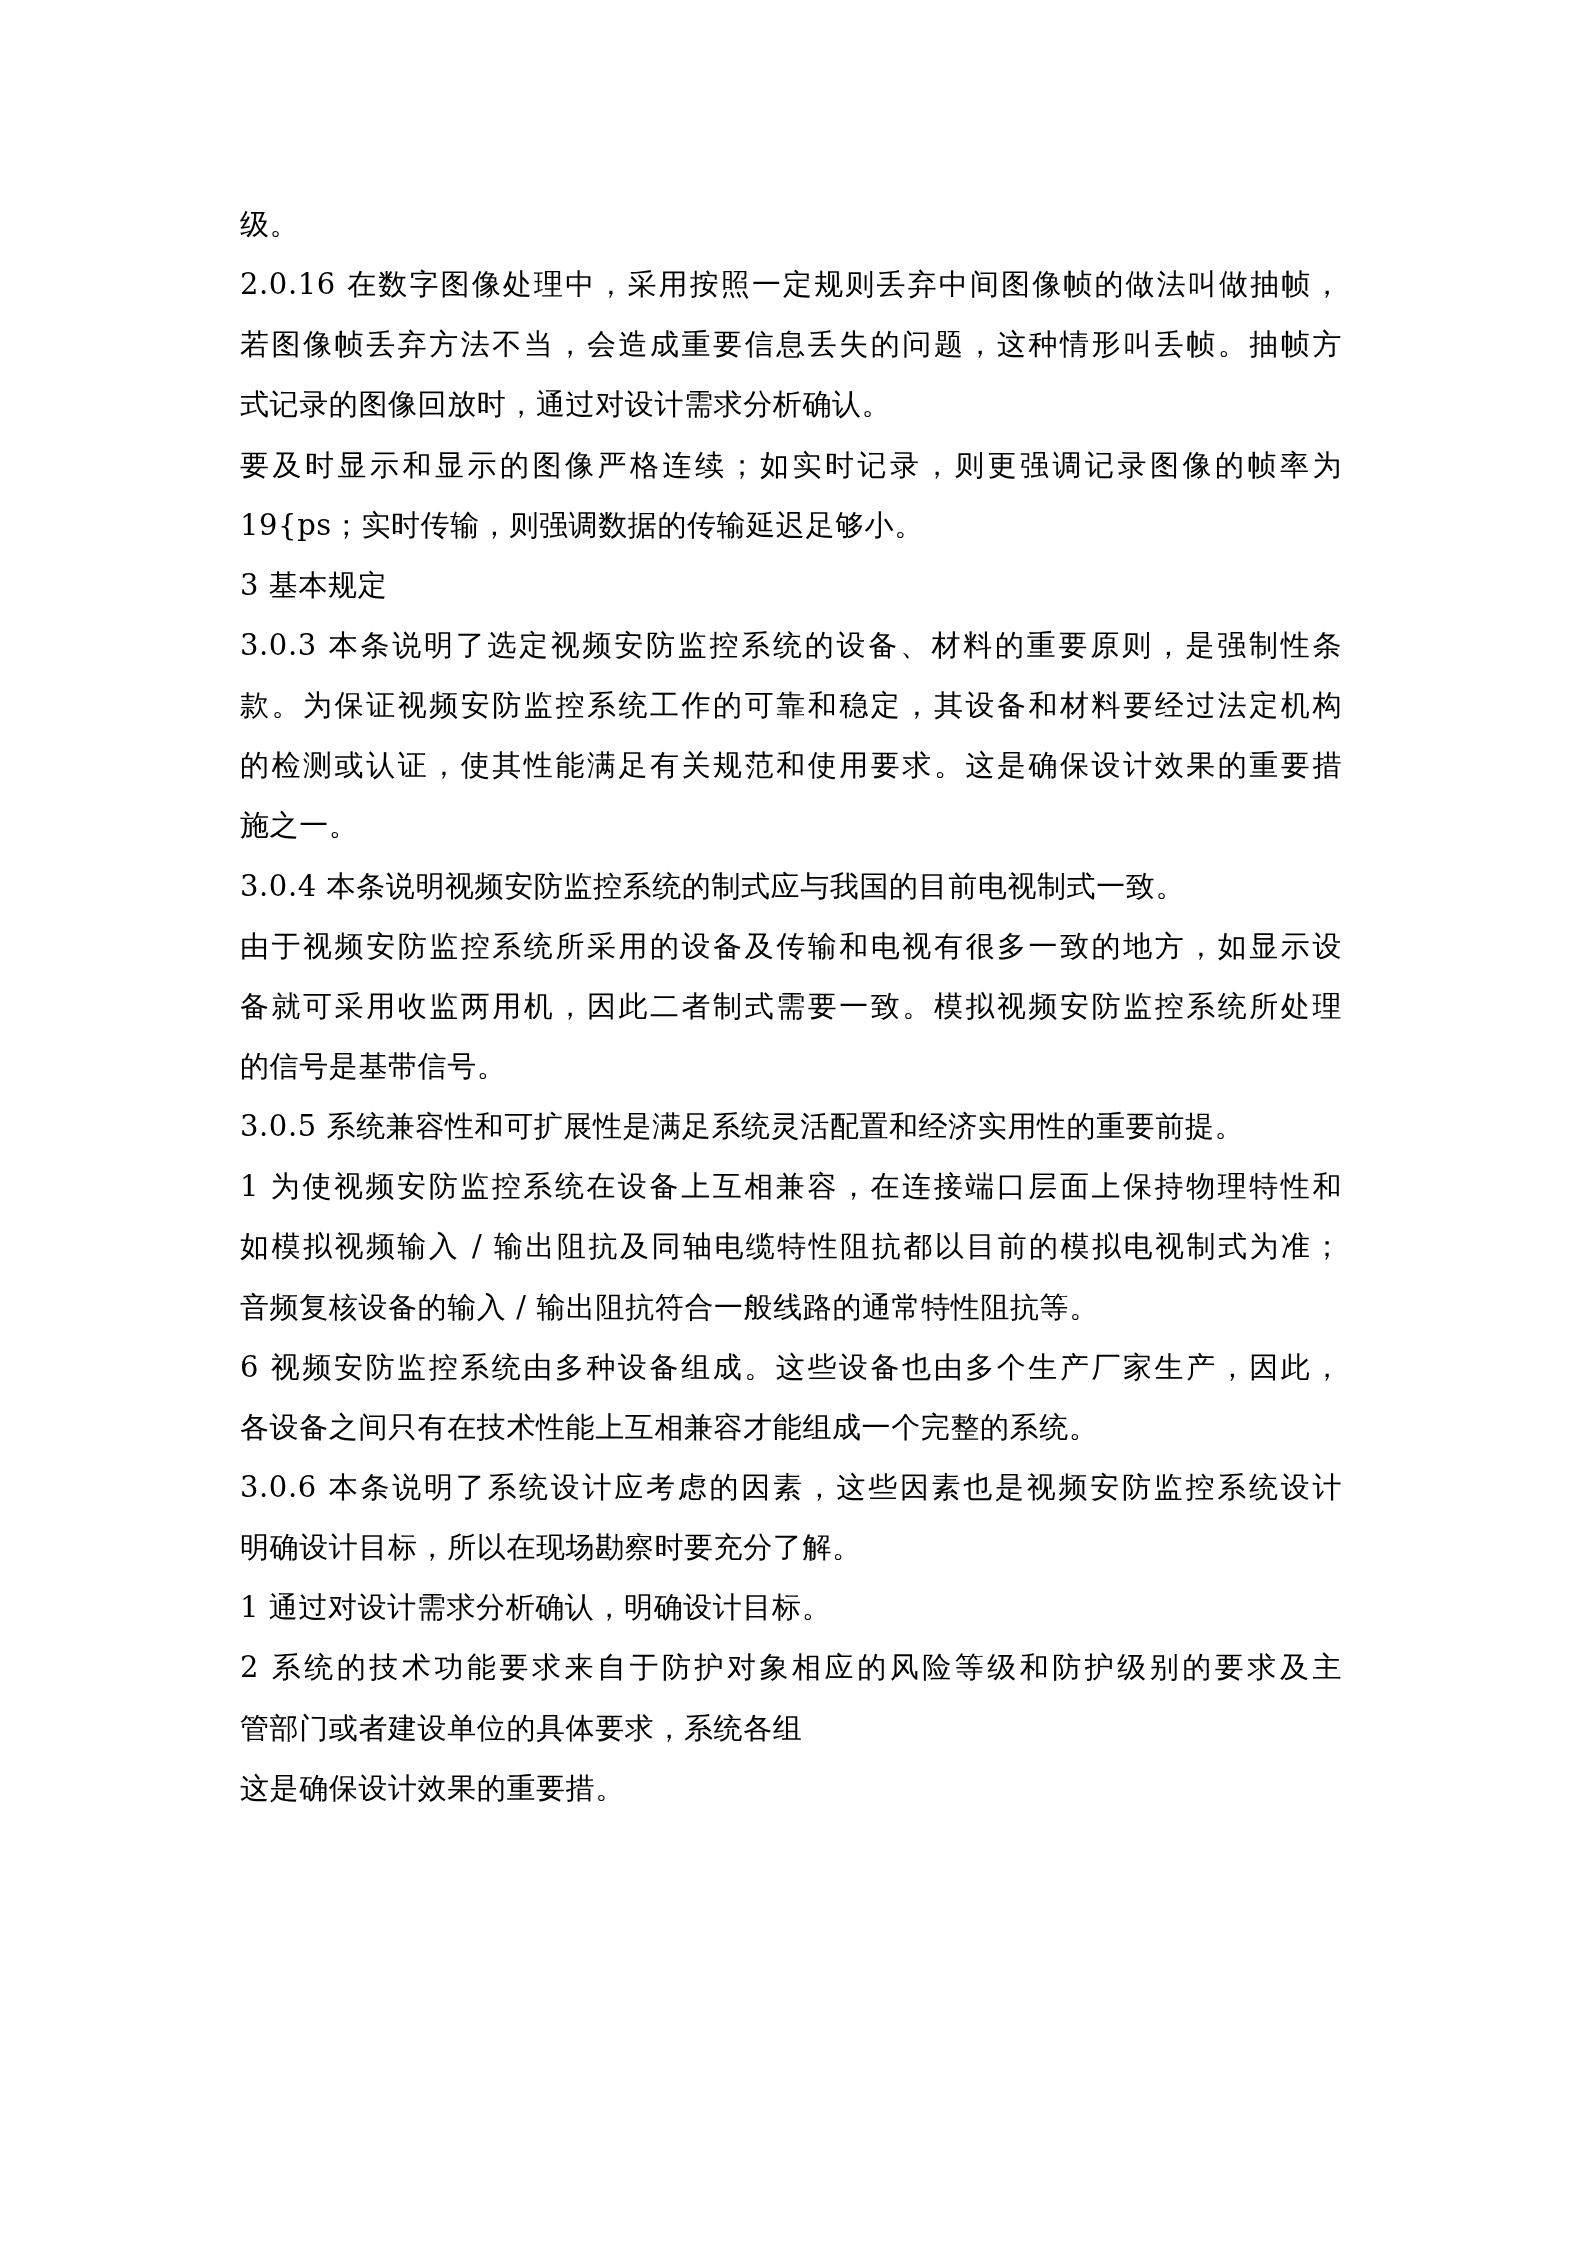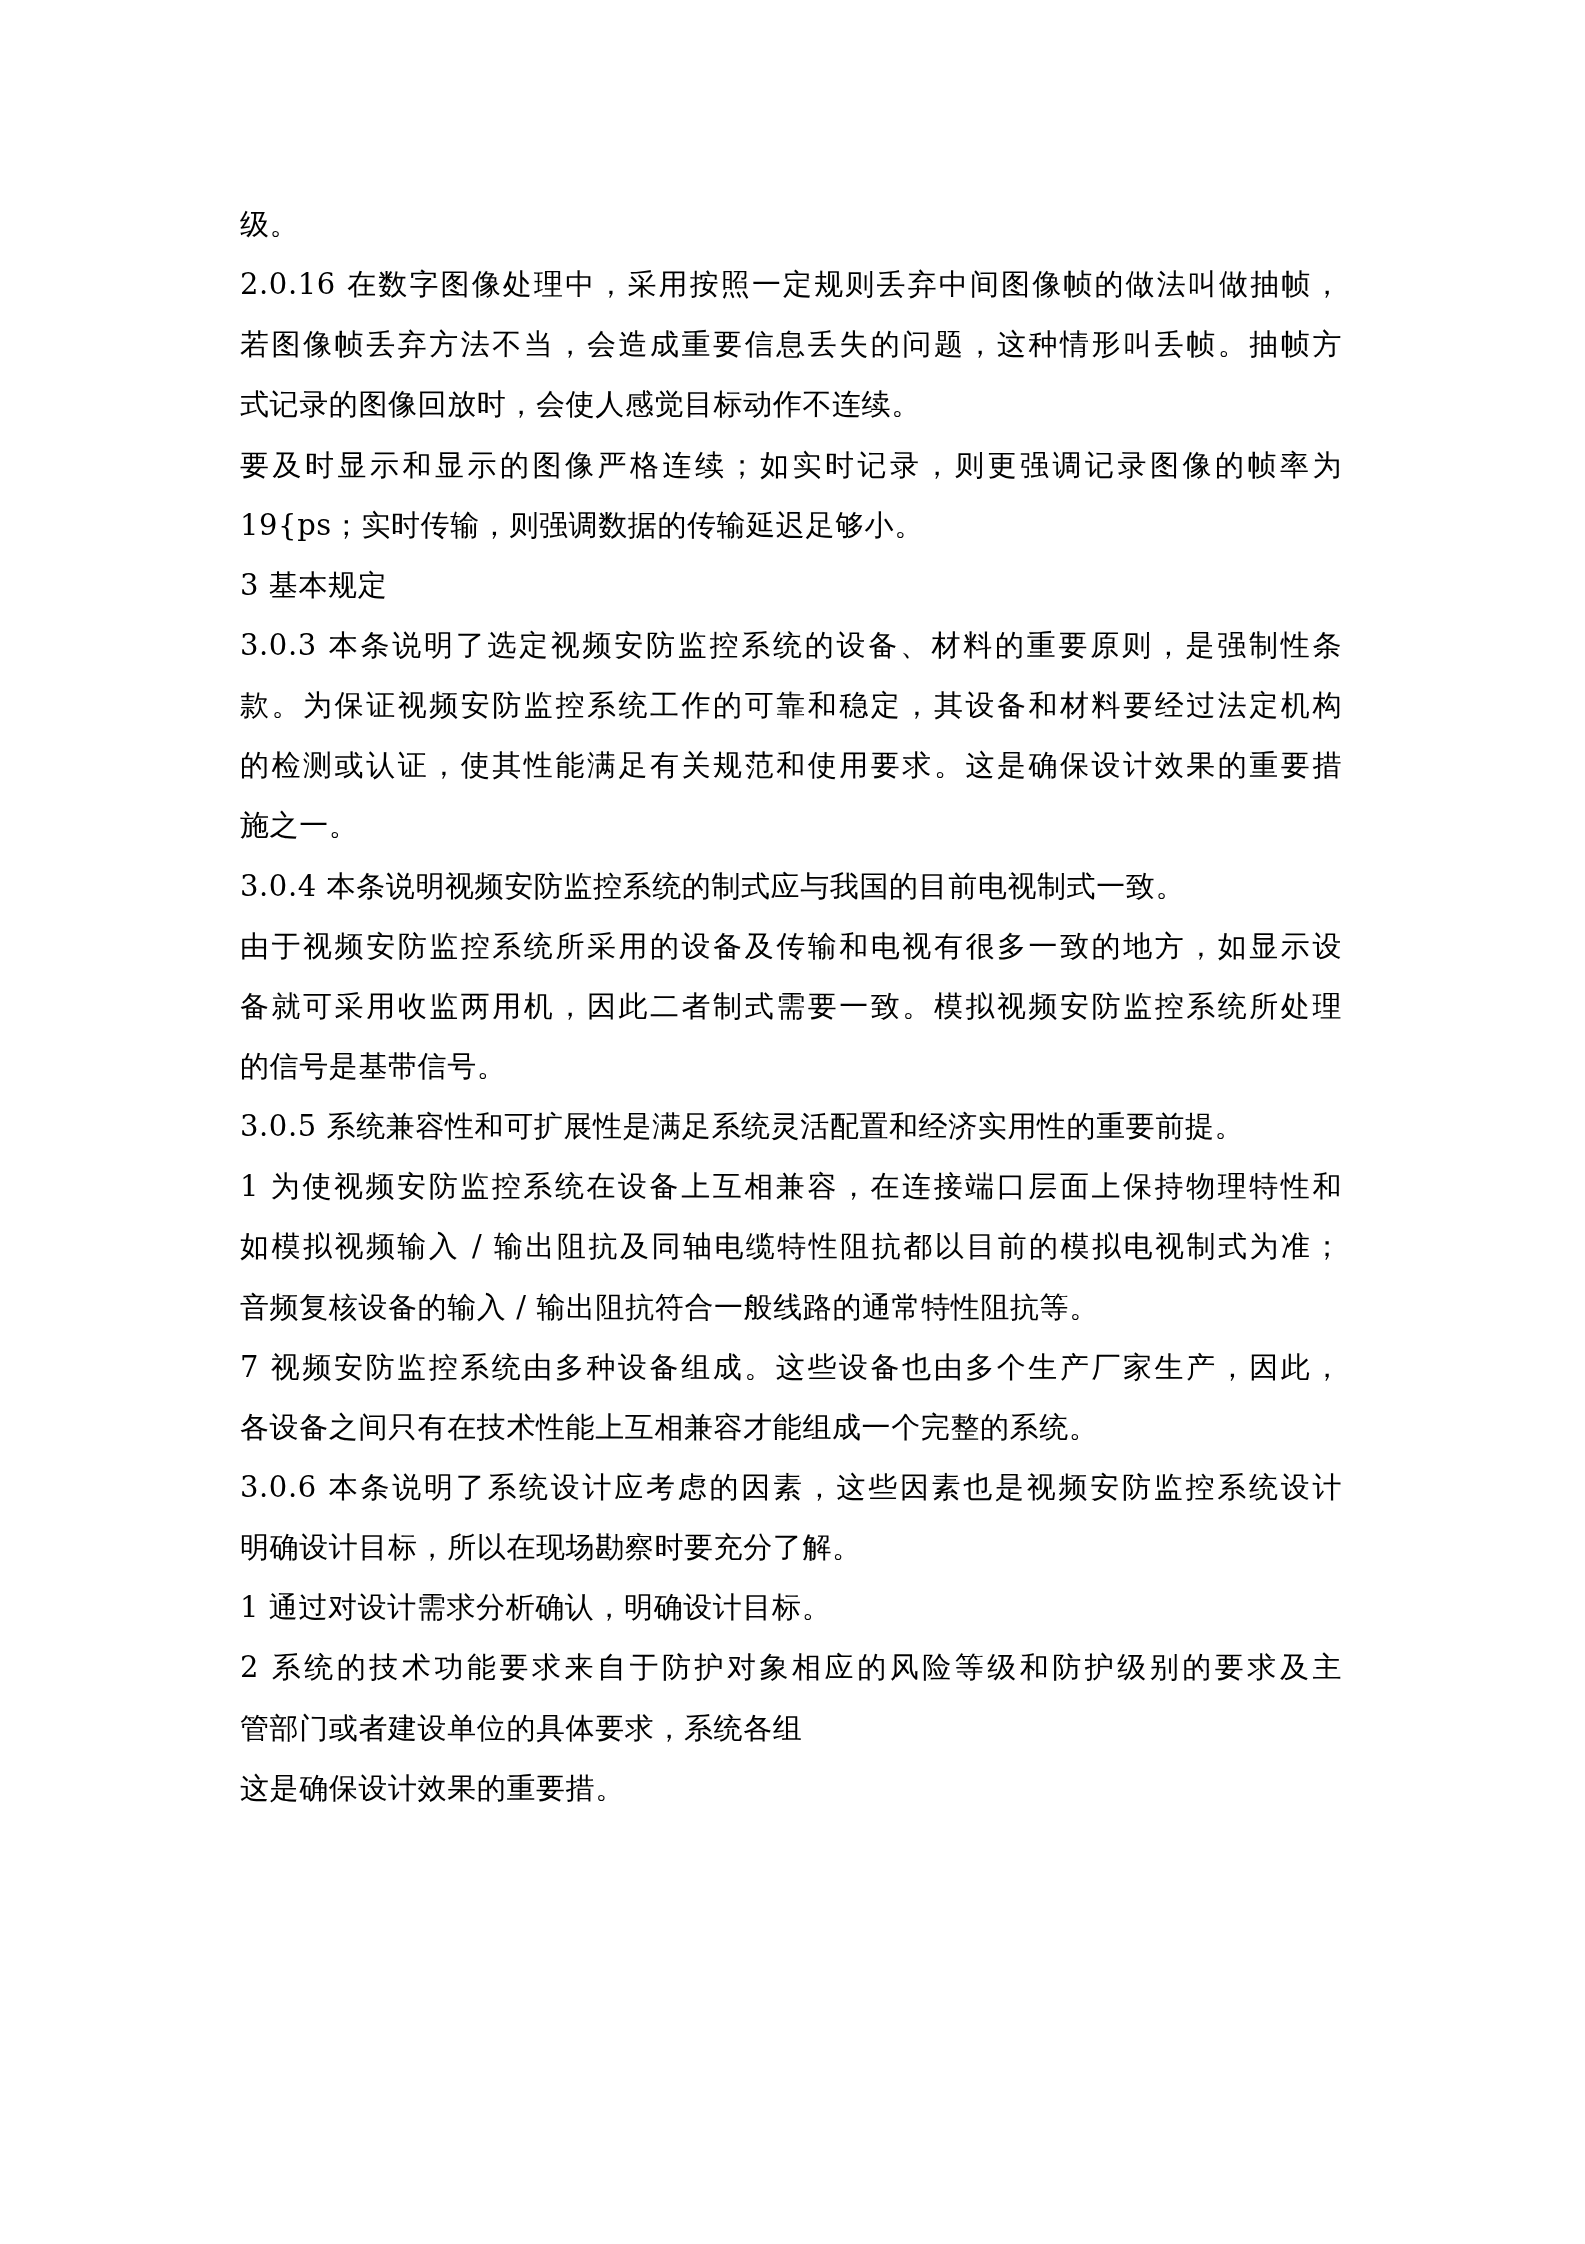--- a/index.html
+++ b/index.html
@@ -48,21 +48,21 @@
 <body>
 
 <div class="page">
   <div class="text-block" id="text-block">
       <div>
         <span class="line">级。</span>
       </div>
       <div>
         <span class="line justify">2.0.16 在数字图像处理中，采用按照一定规则丢弃中间图像帧的做法叫做抽帧，</span>
         <span class="line justify">若图像帧丢弃方法不当，会造成重要信息丢失的问题，这种情形叫丢帧。抽帧方</span>
-        <span class="line">式记录的图像回放时，会使人感觉目标动作不连续。</span>
+        <span class="line">式记录的图像回放时，通过对设计需求分析确认。</span>
       </div>
       <div>
         <span class="line justify">要及时显示和显示的图像严格连续；如实时记录，则更强调记录图像的帧率为</span>
         <span class="line">19{ps；实时传输，则强调数据的传输延迟足够小。</span>
       </div>
       <div>
         <span class="line">3 基本规定</span>
       </div>
       <div>
         <span class="line justify">3.0.3 本条说明了选定视频安防监控系统的设备、材料的重要原则，是强制性条</span>
@@ -82,21 +82,21 @@
         <span class="line">3.0.5 系统兼容性和可扩展性是满足系统灵活配置和经济实用性的重要前提。</span>
       </div>
       <div>
         <span class="line justify">1 为使视频安防监控系统在设备上互相兼容，在连接端口层面上保持物理特性和</span>
       </div>
       <div>
         <span class="line justify">如模拟视频输入 / 输出阻抗及同轴电缆特性阻抗都以目前的模拟电视制式为准；</span>
         <span class="line">音频复核设备的输入 / 输出阻抗符合一般线路的通常特性阻抗等。</span>
       </div>
       <div>
-        <span class="line justify">7 视频安防监控系统由多种设备组成。这些设备也由多个生产厂家生产，因此，</span>
+        <span class="line justify">6 视频安防监控系统由多种设备组成。这些设备也由多个生产厂家生产，因此，</span>
         <span class="line">各设备之间只有在技术性能上互相兼容才能组成一个完整的系统。</span>
       </div>
       <div>
         <span class="line justify">3.0.6 本条说明了系统设计应考虑的因素，这些因素也是视频安防监控系统设计</span>
         <span class="line">明确设计目标，所以在现场勘察时要充分了解。</span>
       </div>
       <div>
         <span class="line">1 通过对设计需求分析确认，明确设计目标。</span>
       </div>
       <div>

